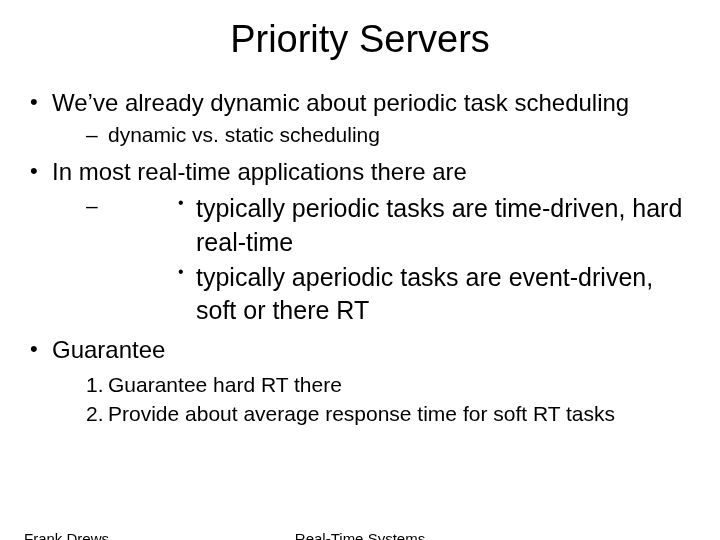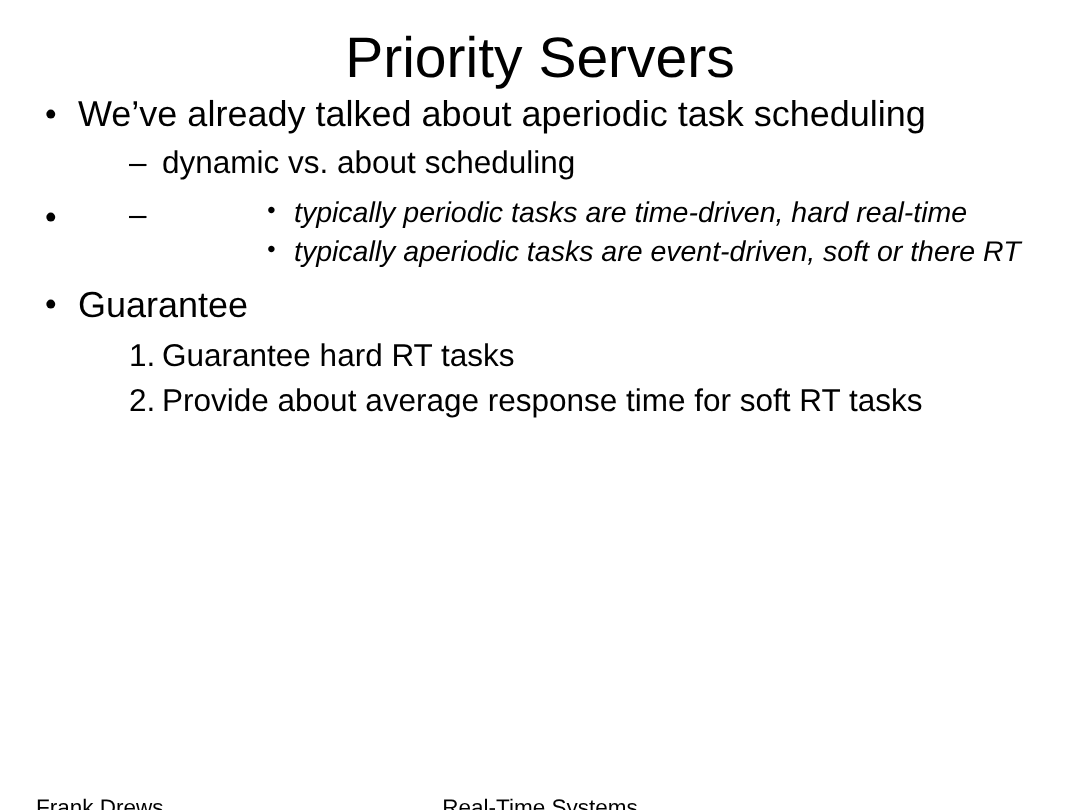--- a/index.html
+++ b/index.html
@@ -16,20 +16,21 @@
     position: relative;
     width: 720px;
     height: 540px;
     box-sizing: border-box;
   }
   .title {
     text-align: center;
     font-size: 38px;
     font-weight: 400;
     margin-top: 18px;
+    margin-bottom: 26px;
   }
   .content {
     padding: 0 24px 0 24px;
   }
   ul.level1 {
     list-style: none;
     padding: 0;
     margin: 0;
   }
   ul.level1 > li {
@@ -63,26 +64,25 @@
     position: absolute;
     left: 34px;
     top: 0;
   }
   ul.level3 {
     list-style: none;
     padding: 0;
     margin: 4px 0 4px 0;
   }
   ul.level3 > li {
-    font-size: 19px;
+    font-size: 25px;
     line-height: 1.35;
     padding-left: 88px;
     position: relative;
     margin-bottom: 1px;
-    font-style: italic;
   }
   ul.level3 > li::before {
     content: "•";
     position: absolute;
     left: 70px;
     top: 0;
     font-size: 16px;
   }
   ol.level2-num {
     list-style: none;
@@ -123,49 +123,50 @@
 <body>
 
 <div class="slide">
 
   <div class="title">Priority Servers</div>
 
   <div class="content">
     <ul class="level1">
 
       <li>
-        <span>We’ve already talked about aperiodic task scheduling</span>
+        <span>We’ve already dynamic about periodic task scheduling</span>
         <ul class="level2">
           <li>
-            <span>dynamic vs. about scheduling</span>
+            <span>dynamic vs. static scheduling</span>
           </li>
         </ul>
       </li>
 
       <li>
+        <span>In most real-time applications there are</span>
         <ul class="level2">
           <li>
             <ul class="level3">
               <li>
                 <span>typically periodic tasks are time-driven, hard real-time</span>
               </li>
               <li>
                 <span>typically aperiodic tasks are event-driven, soft or there RT</span>
               </li>
             </ul>
           </li>
         </ul>
       </li>
 
       <li>
         <span>Guarantee</span>
         <ol class="level2-num">
           <li>
             <span class="num-prefix">1.</span>
-            <span>Guarantee hard RT tasks</span>
+            <span>Guarantee hard RT there</span>
           </li>
           <li>
             <span class="num-prefix">2.</span>
             <span>Provide about average response time for soft RT tasks</span>
           </li>
         </ol>
       </li>
 
     </ul>
   </div>

